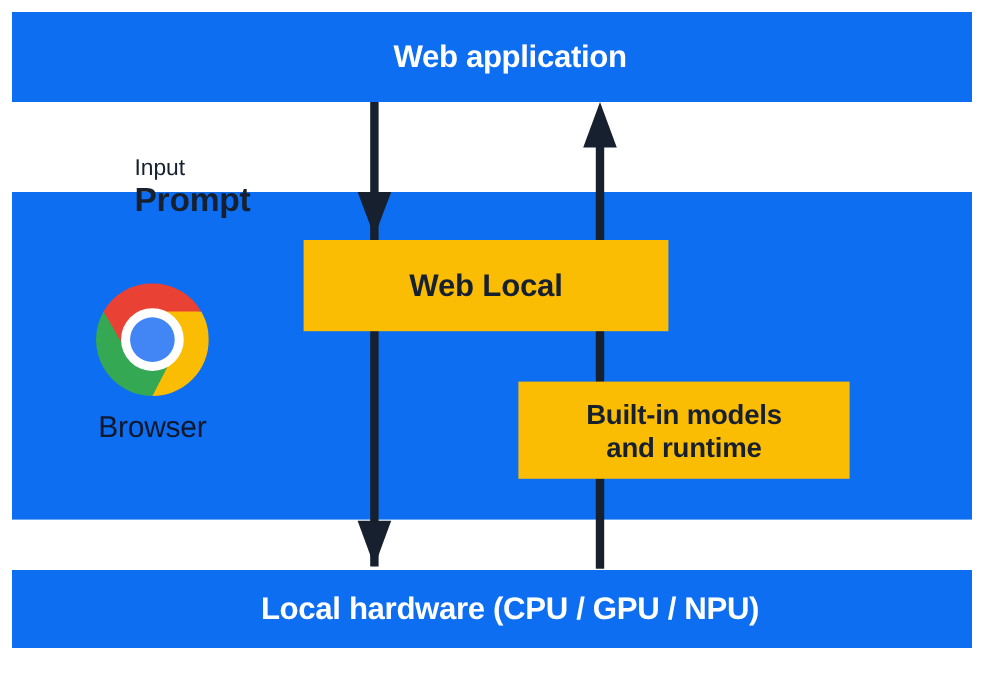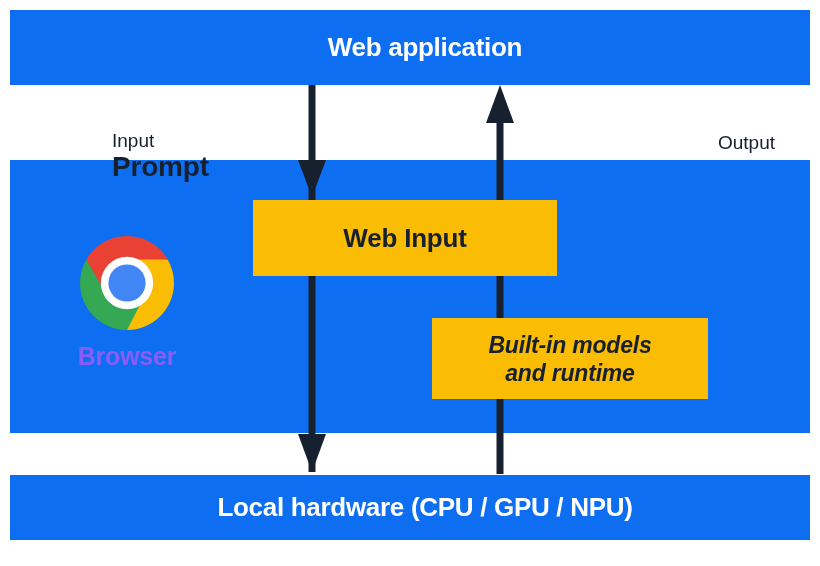--- a/index.html
+++ b/index.html
@@ -49,57 +49,56 @@
     display:flex;align-items:center;justify-content:center;
     text-align:center;
   }
   .ybox-label{
     color:var(--ink-navy);font-weight:bold;letter-spacing:-0.2px;
     white-space:pre-line;
   }
   .web-apis-box{left:253px;top:200px;width:304px;height:76px;}
   .web-apis-box .ybox-label{font-size:26px;}
   .builtin-box{left:432px;top:318px;width:276px;height:81px;}
-  .builtin-box .ybox-label{font-size:23px;line-height:28px;font-style:italic;}
+  .builtin-box .ybox-label{font-size:23px;line-height:28px;}
 
   .chrome-logo{position:absolute;left:80px;top:236px;width:94px;height:94px;z-index:3;}
   .browser-label{
     position:absolute;left:47px;top:342px;width:160px;z-index:3;
-    text-align:center;color:#8b5cf6;font-weight:bold;font-size:25px;letter-spacing:-0.2px;
+    text-align:center;color:#0f172a;font-weight:normal;font-size:25px;letter-spacing:-0.2px;
   }
 </style>
 </head>
 <body>
 
 <div class="canvas">
 
   <div class="band top-band">
     <span class="band-label">Web application</span>
   </div>
 
   <div class="io-group io-input">
     <div class="io-caption">Input</div>
     <div class="io-value">Prompt</div>
   </div>
   <div class="io-group io-output">
-    <div class="io-caption">Output</div>
   </div>
 
   <div class="band middle-band"></div>
 
   <svg class="arrows" width="820" height="566" viewBox="0 0 820 566" aria-hidden="true">
     <line class="shaft" x1="312" y1="85" x2="312" y2="472"></line>
     <polygon class="head" points="298,160 326,160 312,197"></polygon>
     <polygon class="head" points="298,434 326,434 312,472"></polygon>
     <line class="shaft" x1="500" y1="474" x2="500" y2="119"></line>
     <polygon class="head" points="486,123 514,123 500,85"></polygon>
   </svg>
 
   <div class="ybox web-apis-box">
-    <span class="ybox-label">Web Input</span>
+    <span class="ybox-label">Web Local</span>
   </div>
   <div class="ybox builtin-box">
     <span class="ybox-label">Built-in models
 and runtime</span>
   </div>
 
   <div class="chrome-logo">
     <svg width="94" height="94" viewBox="0 0 256 256" aria-hidden="true">
       <path style="fill:var(--logo-green)" d="M35.89 92.997c-5.313-9.203-11.558-18.862-18.736-28.977a127.98 127.98 0 0 0 110.857 191.981c11.78-16.523 19.78-28.437 23.996-35.74c8.099-14.028 18.573-34.112 31.423-60.251v-.015a63.993 63.993 0 0 1-110.857.014c-17.453-32.548-29.68-54.886-36.683-67.012Z"></path>
       <path style="fill:var(--logo-yellow)" d="M128.008 255.996A127.972 127.972 0 0 0 256 128.008c0-23.307-6.23-45.16-17.112-63.996c-24.564-2.342-42.88-3.512-54.95-3.512c-13.645 0-34.249 1.17-61.811 3.512l-.022.012a63.993 63.993 0 0 1 55.444 31.987a63.993 63.993 0 0 1-.001 64.01l-49.54 95.975Z"></path>

